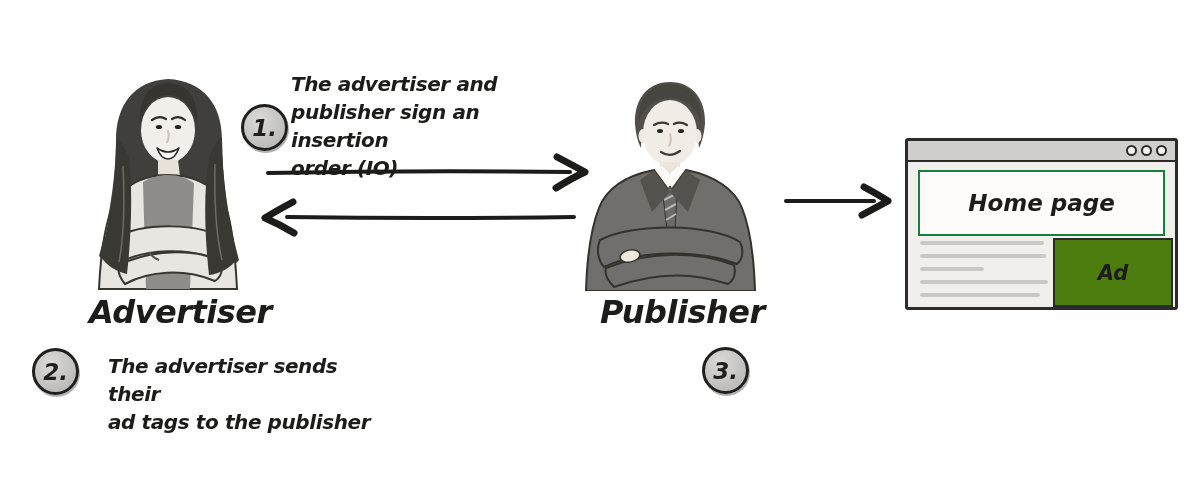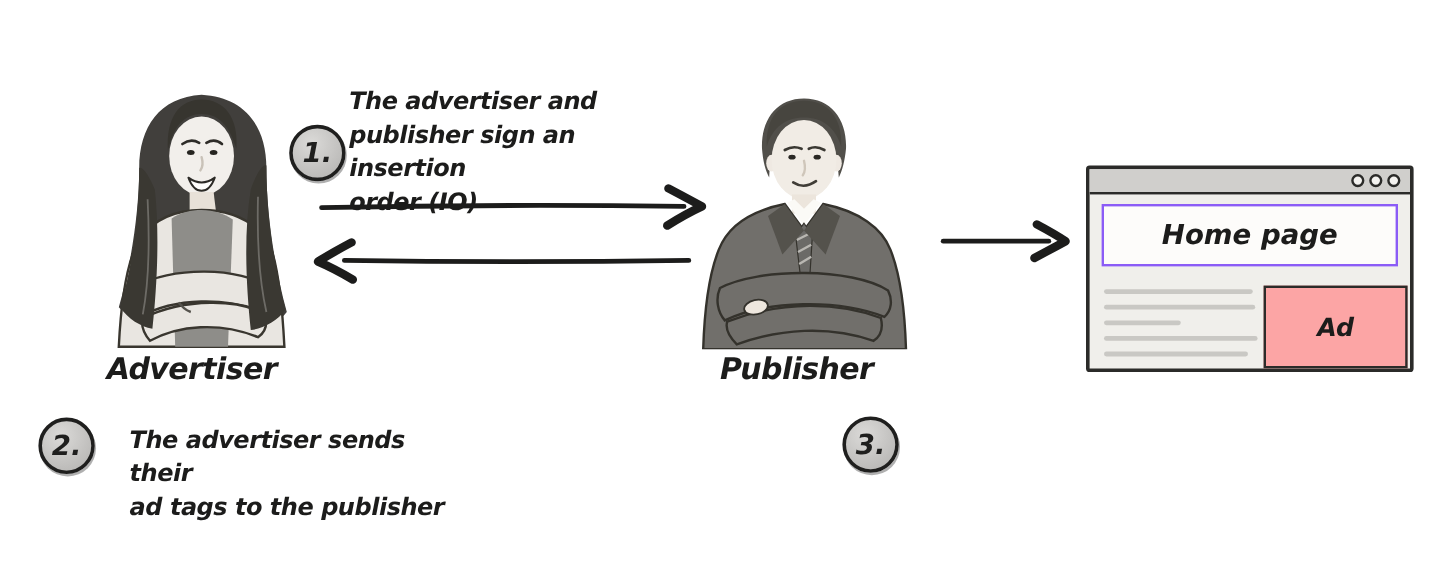--- a/index.html
+++ b/index.html
@@ -42,21 +42,21 @@
   .step-text {
     position: absolute;
     font-size: 20px;
     line-height: 28px;
     letter-spacing: -0.4px;
     white-space: pre-line;
   }
 
   .actor-label {
     position: absolute;
-    font-size: 25px;
+    font-size: 32px;
     letter-spacing: -0.5px;
   }
 
   
   .browser {
     position: absolute;
     left: 905px; top: 138px;
     width: 273px; height: 172px;
     border: 3px solid #2b2b29;
     border-radius: 3px;
@@ -76,43 +76,43 @@
   }
   .dot {
     width: 11px; height: 11px;
     border-radius: 50%;
     background: #f4f3f0;
     border: 2px solid #2b2b29;
   }
   .homepage {
     position: absolute;
     left: 10px; top: 29px;
-    width: 247px; height: 52px;
+    width: 247px; height: 66px;
     background: #fdfcfa;
-    border: 2px solid #8b5cf6;
+    border: 2px solid #15803d;
     display: flex;
     align-items: center;
     justify-content: center;
     font-size: 23px;
   }
   .lines {
     position: absolute;
     left: 12px; top: 100px;
   }
   .pline {
     height: 4px;
     border-radius: 2px;
     background: #c9c8c4;
     margin-bottom: 9px;
   }
   .adbox {
     position: absolute;
     left: 145px; top: 97px;
     width: 120px; height: 69px;
-    background: #fca5a5;
+    background: #4d7c0f;
     border: 2px solid #2b2b29;
     display: flex;
     align-items: center;
     justify-content: center;
     font-size: 21px;
   }
 
   .arrows { position: absolute; left: 0; top: 0; pointer-events: none; }
   .arrow-line { stroke: #1c1c1b; stroke-width: 4; fill: none; stroke-linecap: round; }
   .arrow-head { stroke: #1c1c1b; stroke-width: 7; fill: none; stroke-linecap: round; stroke-linejoin: round; }

